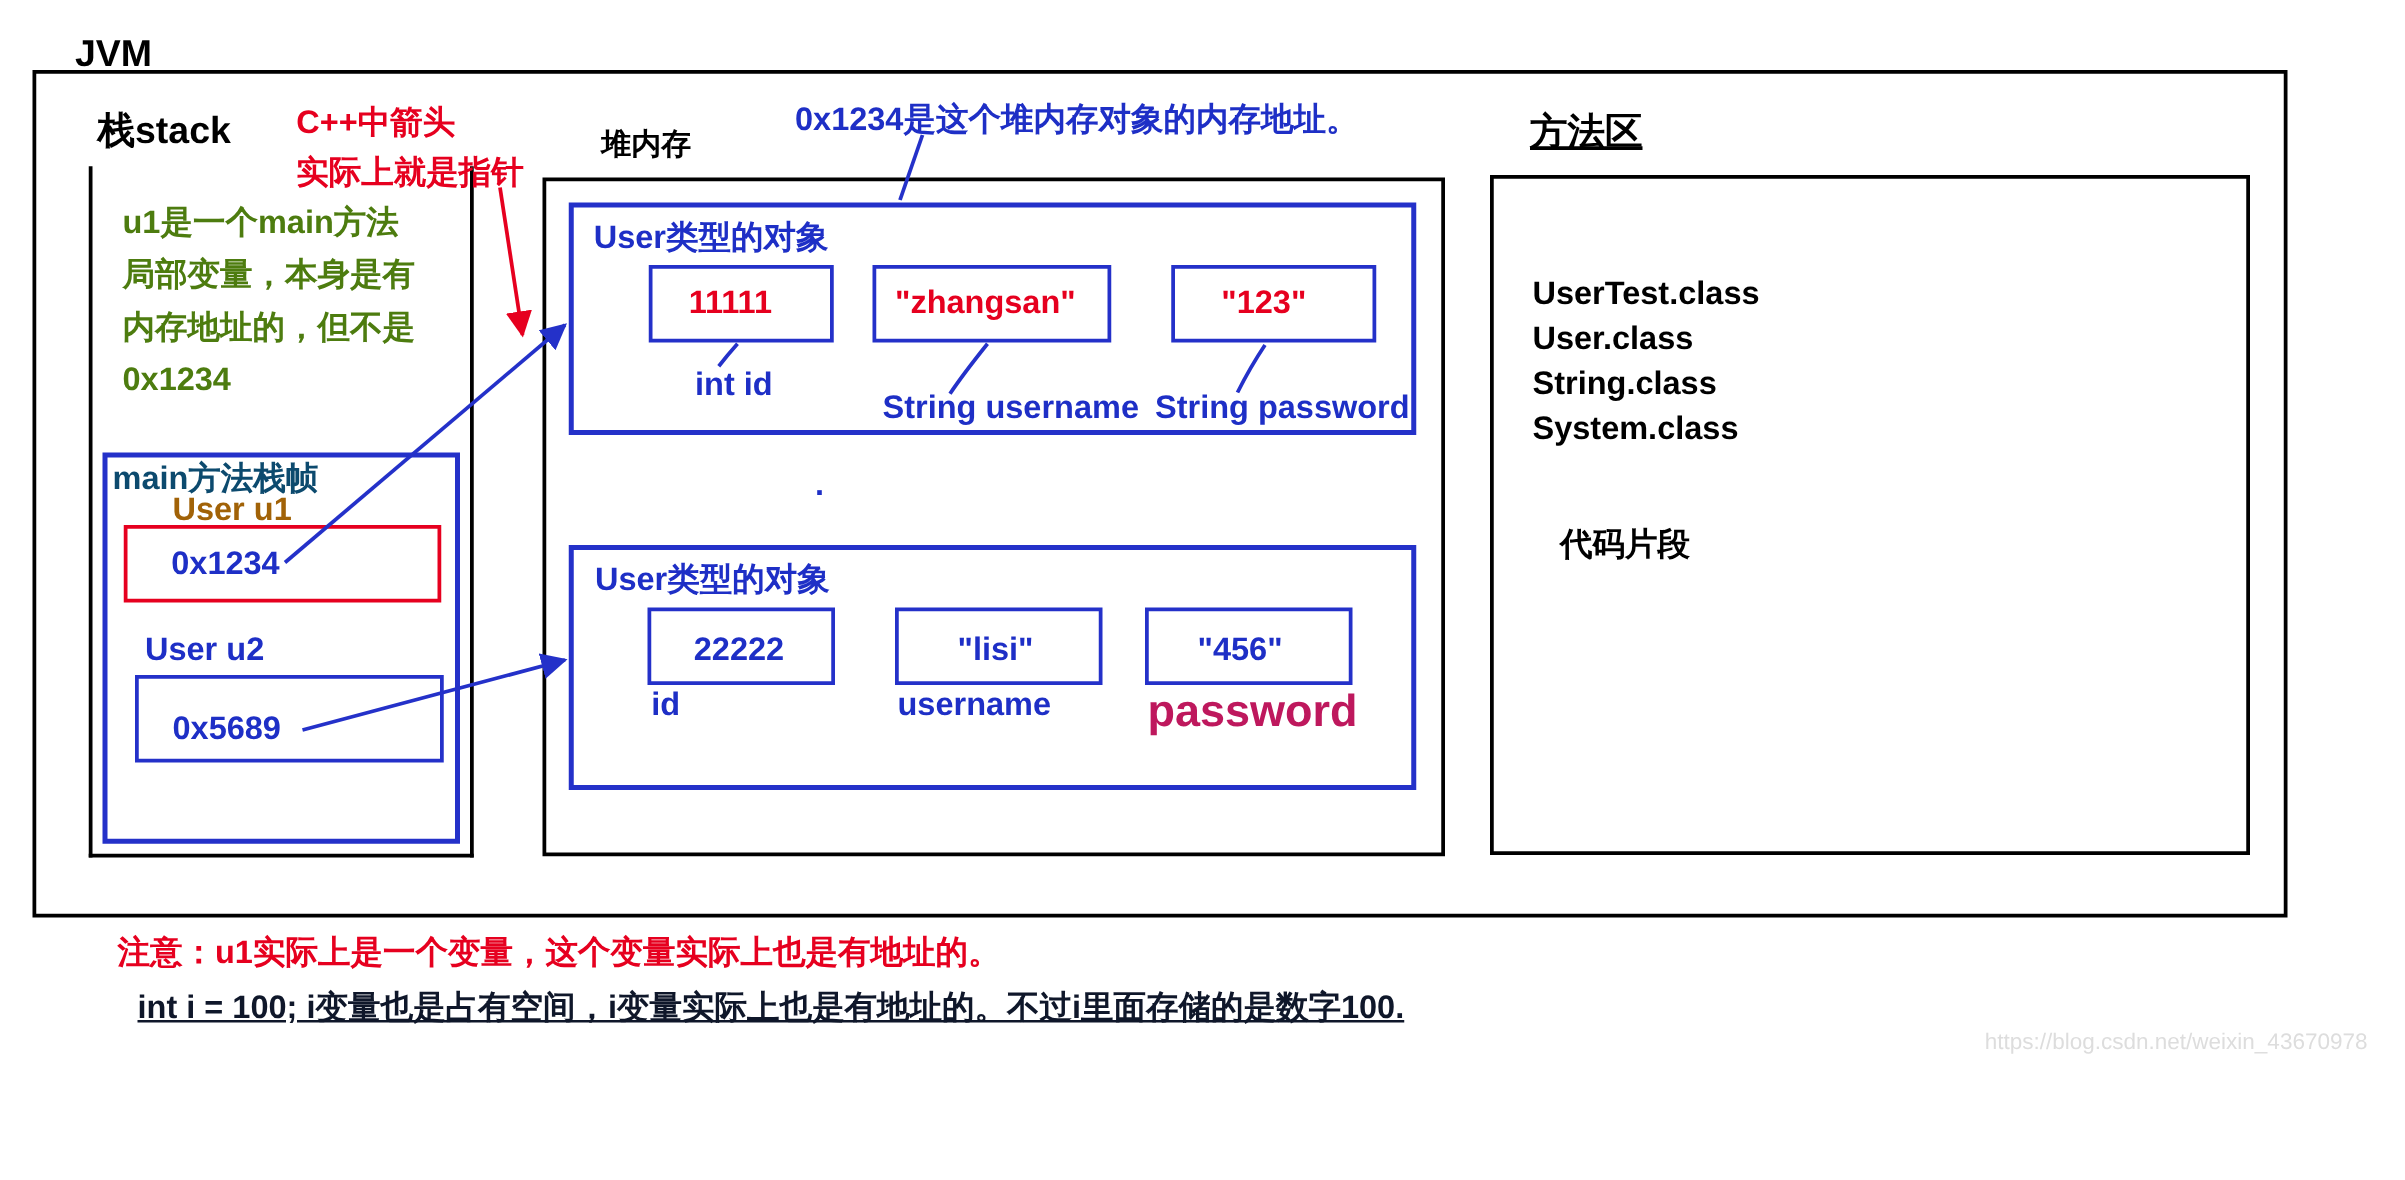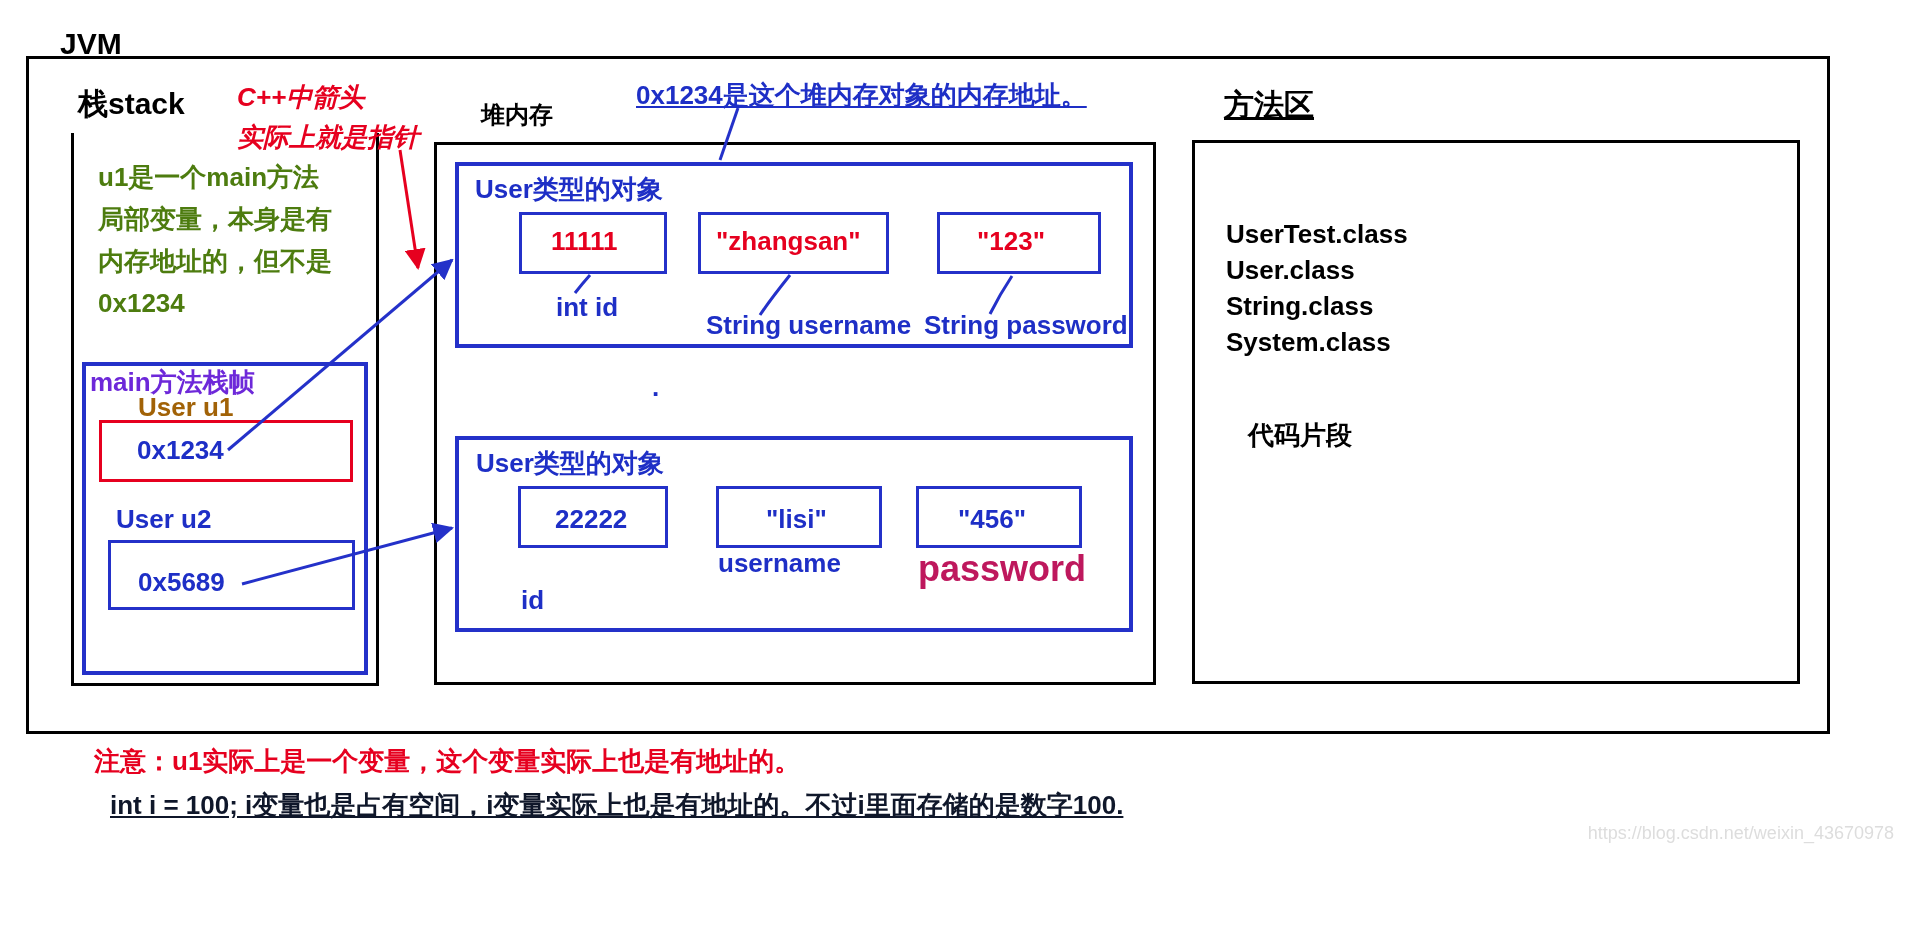--- a/index.html
+++ b/index.html
@@ -49,21 +49,21 @@
   }
   .main-frame {
     position: absolute;
     left: 82px; top: 362px;
     width: 286px; height: 313px;
     border: 4px solid #2431c9;
   }
   .main-frame-label {
     position: absolute;
     left: 90px; top: 365px;
-    color: #6d28d9; font-size: 26px;
+    color: #0c4a6e; font-size: 26px;
   }
   .u1-label {
     position: absolute;
     left: 138px; top: 392px;
     color: #a16207; font-size: 26px;
   }
   .u1-box {
     position: absolute;
     left: 99px; top: 420px;
     width: 254px; height: 62px;
@@ -89,38 +89,37 @@
     position: absolute;
     left: 138px; top: 567px;
     color: #1e2fc6; font-size: 26px;
   }
   
   .cpp-note {
     position: absolute;
     left: 237px; top: 77px;
     color: #e6001f; font-size: 26px;
     line-height: 40px;
-    font-style: italic;
   }
   
   .heap-title {
     position: absolute;
     left: 481px; top: 99px;
     font-size: 24px; color: #000;
   }
   .heap-box {
     position: absolute;
     left: 434px; top: 142px;
     width: 722px; height: 543px;
     border: 3px solid #000;
   }
   .heap-addr-note {
     position: absolute;
     left: 636px; top: 78px;
-    color: #1e2fc6; font-size: 26px; text-decoration: underline;
+    color: #1e2fc6; font-size: 26px;
   }
   
   .obj1 {
     position: absolute;
     left: 455px; top: 162px;
     width: 678px; height: 186px;
     border: 4px solid #2431c9;
   }
   .obj1-title {
     position: absolute;
@@ -151,21 +150,21 @@
     width: 678px; height: 196px;
     border: 4px solid #2431c9;
   }
   .obj2-title {
     position: absolute;
     left: 476px; top: 446px;
     color: #1e2fc6; font-size: 26px;
   }
   .obj2-id-box   { left: 518px; top: 486px; width: 150px; height: 62px; }
   .obj2-id-val   { position:absolute; left:555px; top:504px; color:#1e2fc6; font-size:26px; }
-  .obj2-id-lab   { position:absolute; left:521px; top:548px; color:#1e2fc6; font-size:26px;margin-top:37px; }
+  .obj2-id-lab   { position:absolute; left:521px; top:548px; color:#1e2fc6; font-size:26px; }
   .obj2-un-box   { left: 716px; top: 486px; width: 166px; height: 62px; }
   .obj2-un-val   { position:absolute; left:766px; top:504px; color:#1e2fc6; font-size:26px; }
   .obj2-un-lab   { position:absolute; left:718px; top:548px; color:#1e2fc6; font-size:26px; }
   .obj2-pw-box   { left: 916px; top: 486px; width: 166px; height: 62px; }
   .obj2-pw-val   { position:absolute; left:958px; top:504px; color:#1e2fc6; font-size:26px; }
   .obj2-pw-lab   { position:absolute; left:918px; top:548px; color:#be185d; font-size:36px; }
   
   .method-title {
     position: absolute;
     left: 1224px; top: 85px;

